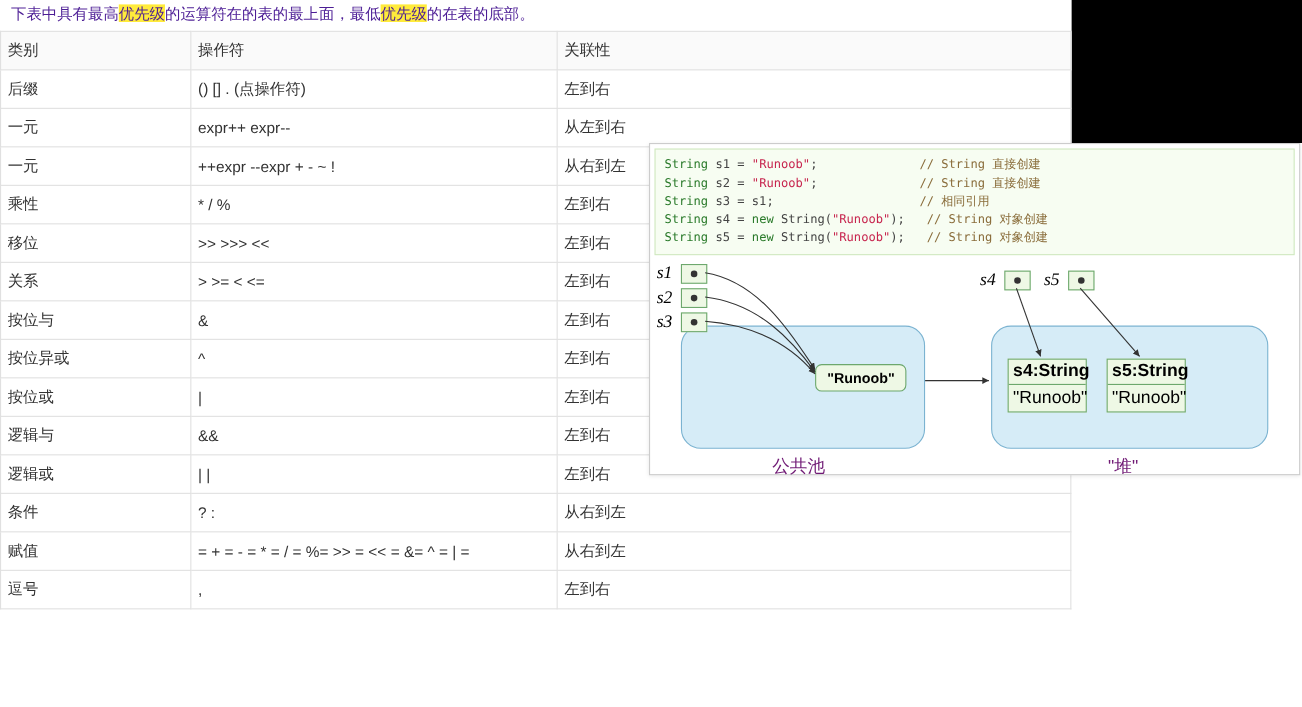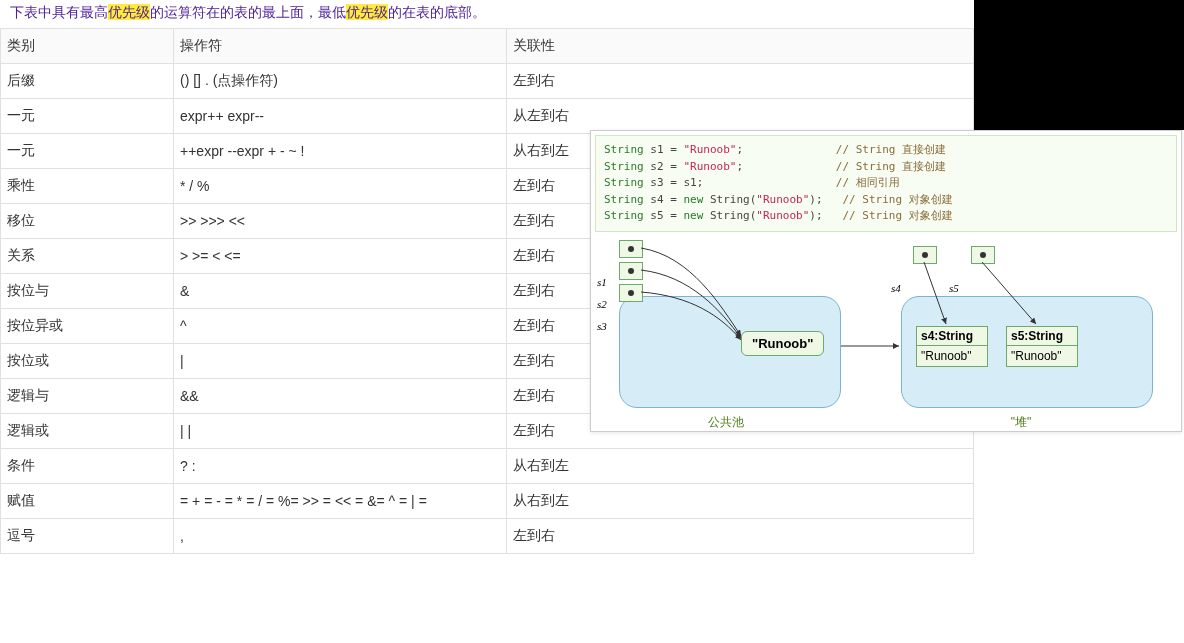--- a/index.html
+++ b/index.html
@@ -88,43 +88,43 @@
   .pool {
     position: absolute;
     border: 1px solid #7bb3d1;
     background: #d6ecf7;
     border-radius: 18px;
   }
   .pool.public { left: 28px; top: 60px; width: 220px; height: 110px; }
   .pool.heap   { left: 310px; top: 60px; width: 250px; height: 110px; }
   .pool-label {
     position: absolute;
-    font-size: 12px;
-    color: #4d7c0f;
+    font-size: 16px;
+    color: #701a75;
     text-align: center;
   }
   .lbl-public { left: 105px; top: 178px; width: 60px; }
   .lbl-heap   { left: 400px;  top: 178px; width: 60px; }
 
   .runoob-box {
     position: absolute;
     border: 1px solid #6da86d;
     background: #eef8e5;
     border-radius: 6px;
     padding: 4px 10px;
     font-weight: bold;
     font-size: 13px;
   }
   .rb-pool { left: 150px; top: 95px; }
 
   .heap-obj {
     position: absolute;
     border: 1px solid #6da86d;
     background: #eef8e5;
-    font-size: 12px;
+    font-size: 16px;
     width: 70px;
   }
   .heap-obj .hdr {
     border-bottom: 1px solid #6da86d;
     padding: 2px 4px;
     font-weight: bold;
   }
   .heap-obj .val { padding: 3px 4px; }
   .ho1 { left: 325px; top: 90px; }
   .ho2 { left: 415px; top: 90px; }
@@ -137,24 +137,23 @@
     background: #eef8e5;
     display: flex;
     align-items: center;
     justify-content: center;
   }
   .var-box .dot {
     width: 6px; height: 6px; background:#333; border-radius:50%;
   }
   .var-label {
     position: absolute;
-    font-size: 11px;
+    font-size: 16px;
     font-style: italic;
     font-family: serif;
-    margin-top: 36px;
   }
   .vl-s1 { left: 6px;  top: 4px;  } .vb-s1 { left: 28px; top: 4px;  }
   .vl-s2 { left: 6px;  top: 26px; text-align: right; } .vb-s2 { left: 28px; top: 26px; }
   .vl-s3 { left: 6px;  top: 48px; } .vb-s3 { left: 28px; top: 48px; }
   .vl-s4 { left: 300px; top: 10px; } .vb-s4 { left: 322px; top: 10px; }
   .vl-s5 { left: 358px; top: 10px; } .vb-s5 { left: 380px; top: 10px; }
 
   svg.arrows {
     position: absolute;
     left: 0; top: 0; width: 100%; height: 100%;

